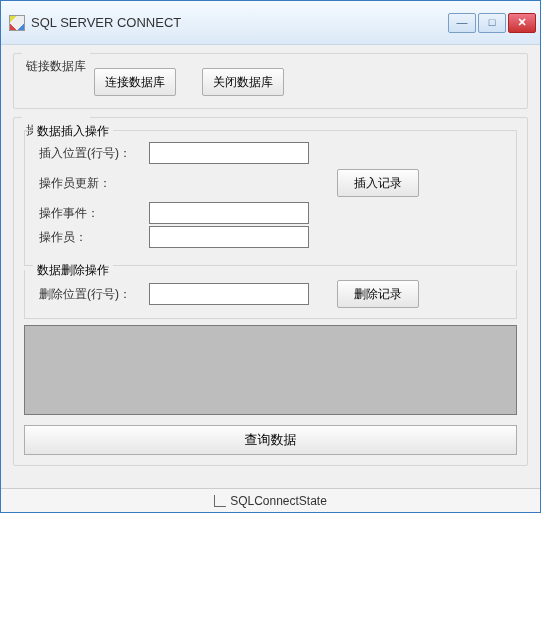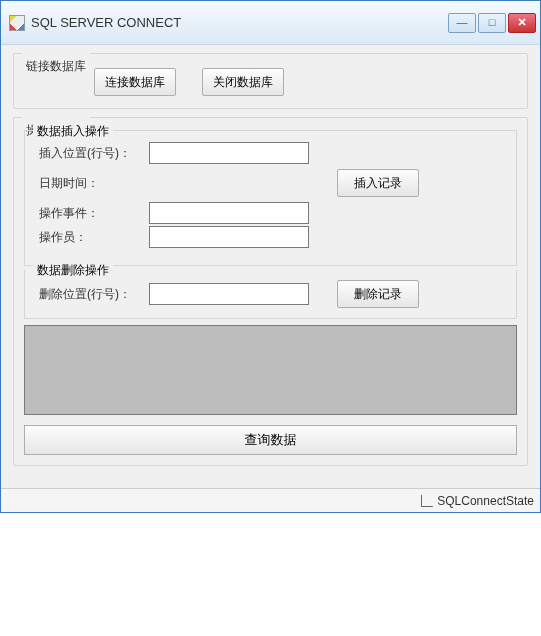--- a/index.html
+++ b/index.html
@@ -164,21 +164,21 @@
 }
 .statusbar {
   height: 24px;
   background: #f5f5f5;
   border-top: 1px solid #ccc;
   display: flex;
   align-items: center;
   padding: 0 6px;
   font-size: 12px;
   color: #333;
-  justify-content: flex-end;
+  justify-content: center;
 }
 .statusbar .status-left {
   display: flex; align-items: center; gap: 4px;
 }
 .status-icon {
   display: inline-block;
   width: 12px; height: 12px;
   border: 1px solid #666;
   border-top: none; border-right: none;
 }
@@ -236,21 +236,21 @@
       
       <div class="inner-fieldset">
         <span class="legend">数据插入操作</span>
         <div class="section-with-btn">
           <div class="fields">
             <div class="form-row">
               <label>插入位置(行号)：</label>
               <input class="txt" value="" style="">
             </div>
             <div class="form-row">
-              <label>日期时间：</label>
+              <label>操作员更新：</label>
             </div>
             <div class="form-row" style="margin-bottom:0">
               <label>操作事件：</label>
               <input class="txt" value="" style="">
             </div>
             <div class="form-row">
               <label>操作员：</label>
               <input class="txt" value="" style="">
             </div>
           </div>

